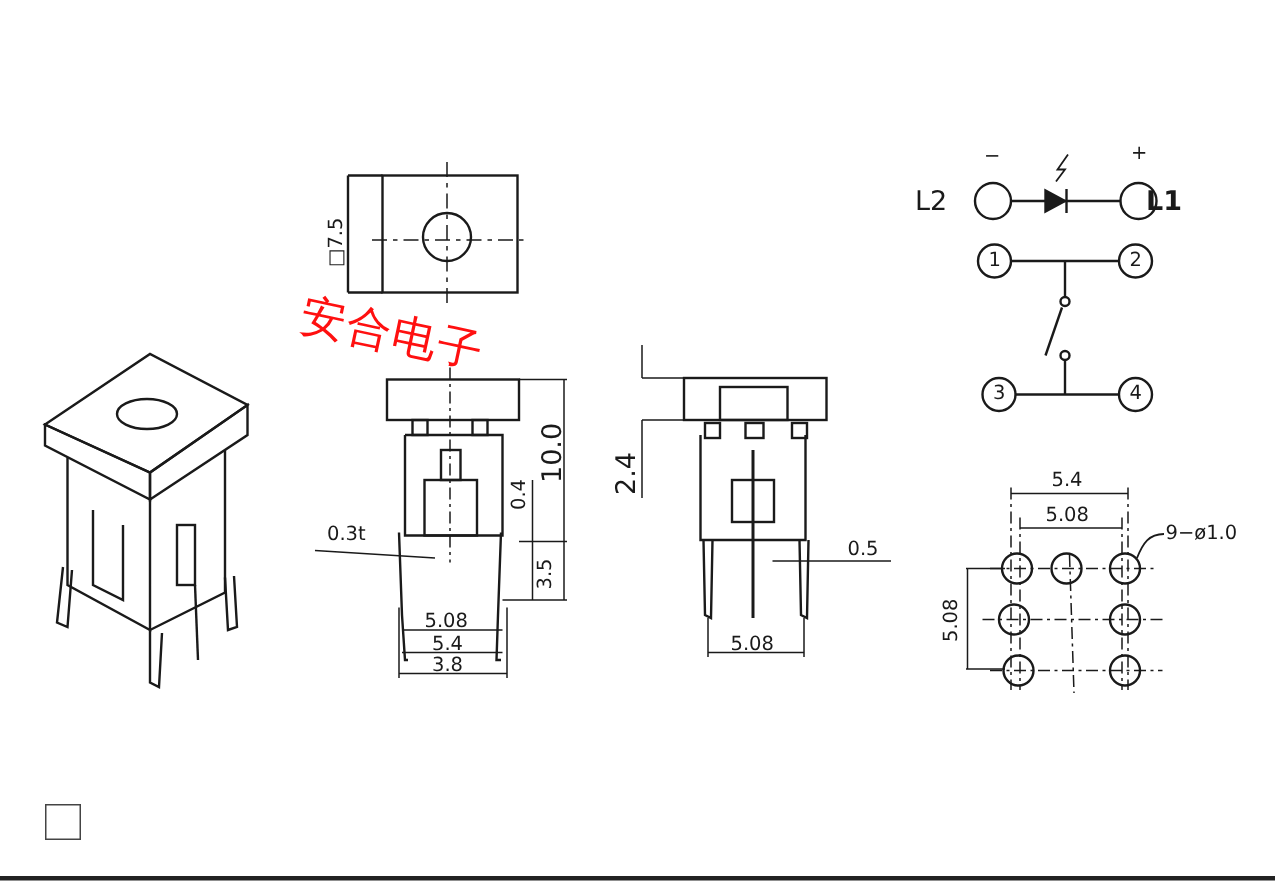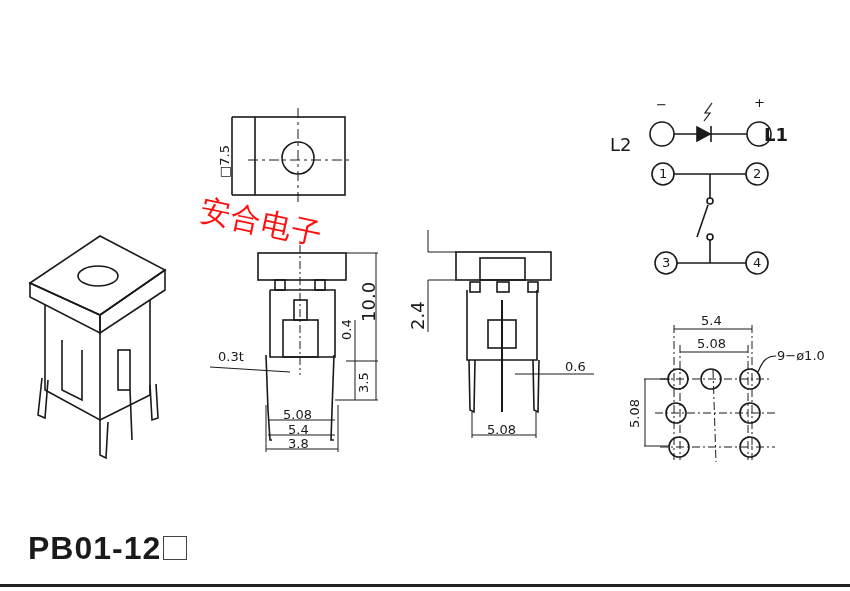--- a/index.html
+++ b/index.html
@@ -149,33 +149,33 @@
 
 <div class="lbl md vert" style="left:360px; top:322px;">10.0</div>
 <div class="lbl sm vert" style="left:340px; top:340px;">0.4</div>
 <div class="lbl sm vert" style="left:357px; top:393px;">3.5</div>
 <div class="lbl sm" style="left:218px; top:350px;">0.3t</div>
 <div class="lbl sm" style="left:283px; top:408px;">5.08</div>
 <div class="lbl sm" style="left:288px; top:423px;">5.4</div>
 <div class="lbl sm" style="left:288px; top:437px;">3.8</div>
 
 <div class="lbl md vert" style="left:409px; top:330px;">2.4</div>
-<div class="lbl sm" style="left:565px; top:360px;">0.6</div>
+<div class="lbl sm" style="left:565px; top:360px;">0.5</div>
 <div class="lbl sm" style="left:487px; top:423px;">5.08</div>
 
 <div class="lbl sm" style="left:656px; top:98px;">−</div>
 <div class="lbl sm" style="left:754px; top:96px;">+</div>
-<div class="lbl md" style="left:610px; top:136px;">L2</div>
+<div class="lbl md" style="left:610px; top:126px;">L2</div>
 <div class="lbl md" style="left:764px; top:126px;font-weight:bold;">L1</div>
 <div class="lbl sm" style="left:659px; top:167px;">1</div>
 <div class="lbl sm" style="left:753px; top:167px;">2</div>
 <div class="lbl sm" style="left:662px; top:256px;">3</div>
 <div class="lbl sm" style="left:753px; top:256px;">4</div>
 
 <div class="lbl sm" style="left:701px; top:314px;">5.4</div>
 <div class="lbl sm" style="left:697px; top:337px;">5.08</div>
 <div class="lbl sm vert" style="left:628px; top:428px;">5.08</div>
 <div class="lbl sm" style="left:777px; top:349px;">9−ø1.0</div>
 
 <div class="title">
-  <span>PB01-12</span><span class="box"></span>
+  <span class="box"></span>
 </div>
 <div class="bottom-rule"></div>
 
 </body></html>

